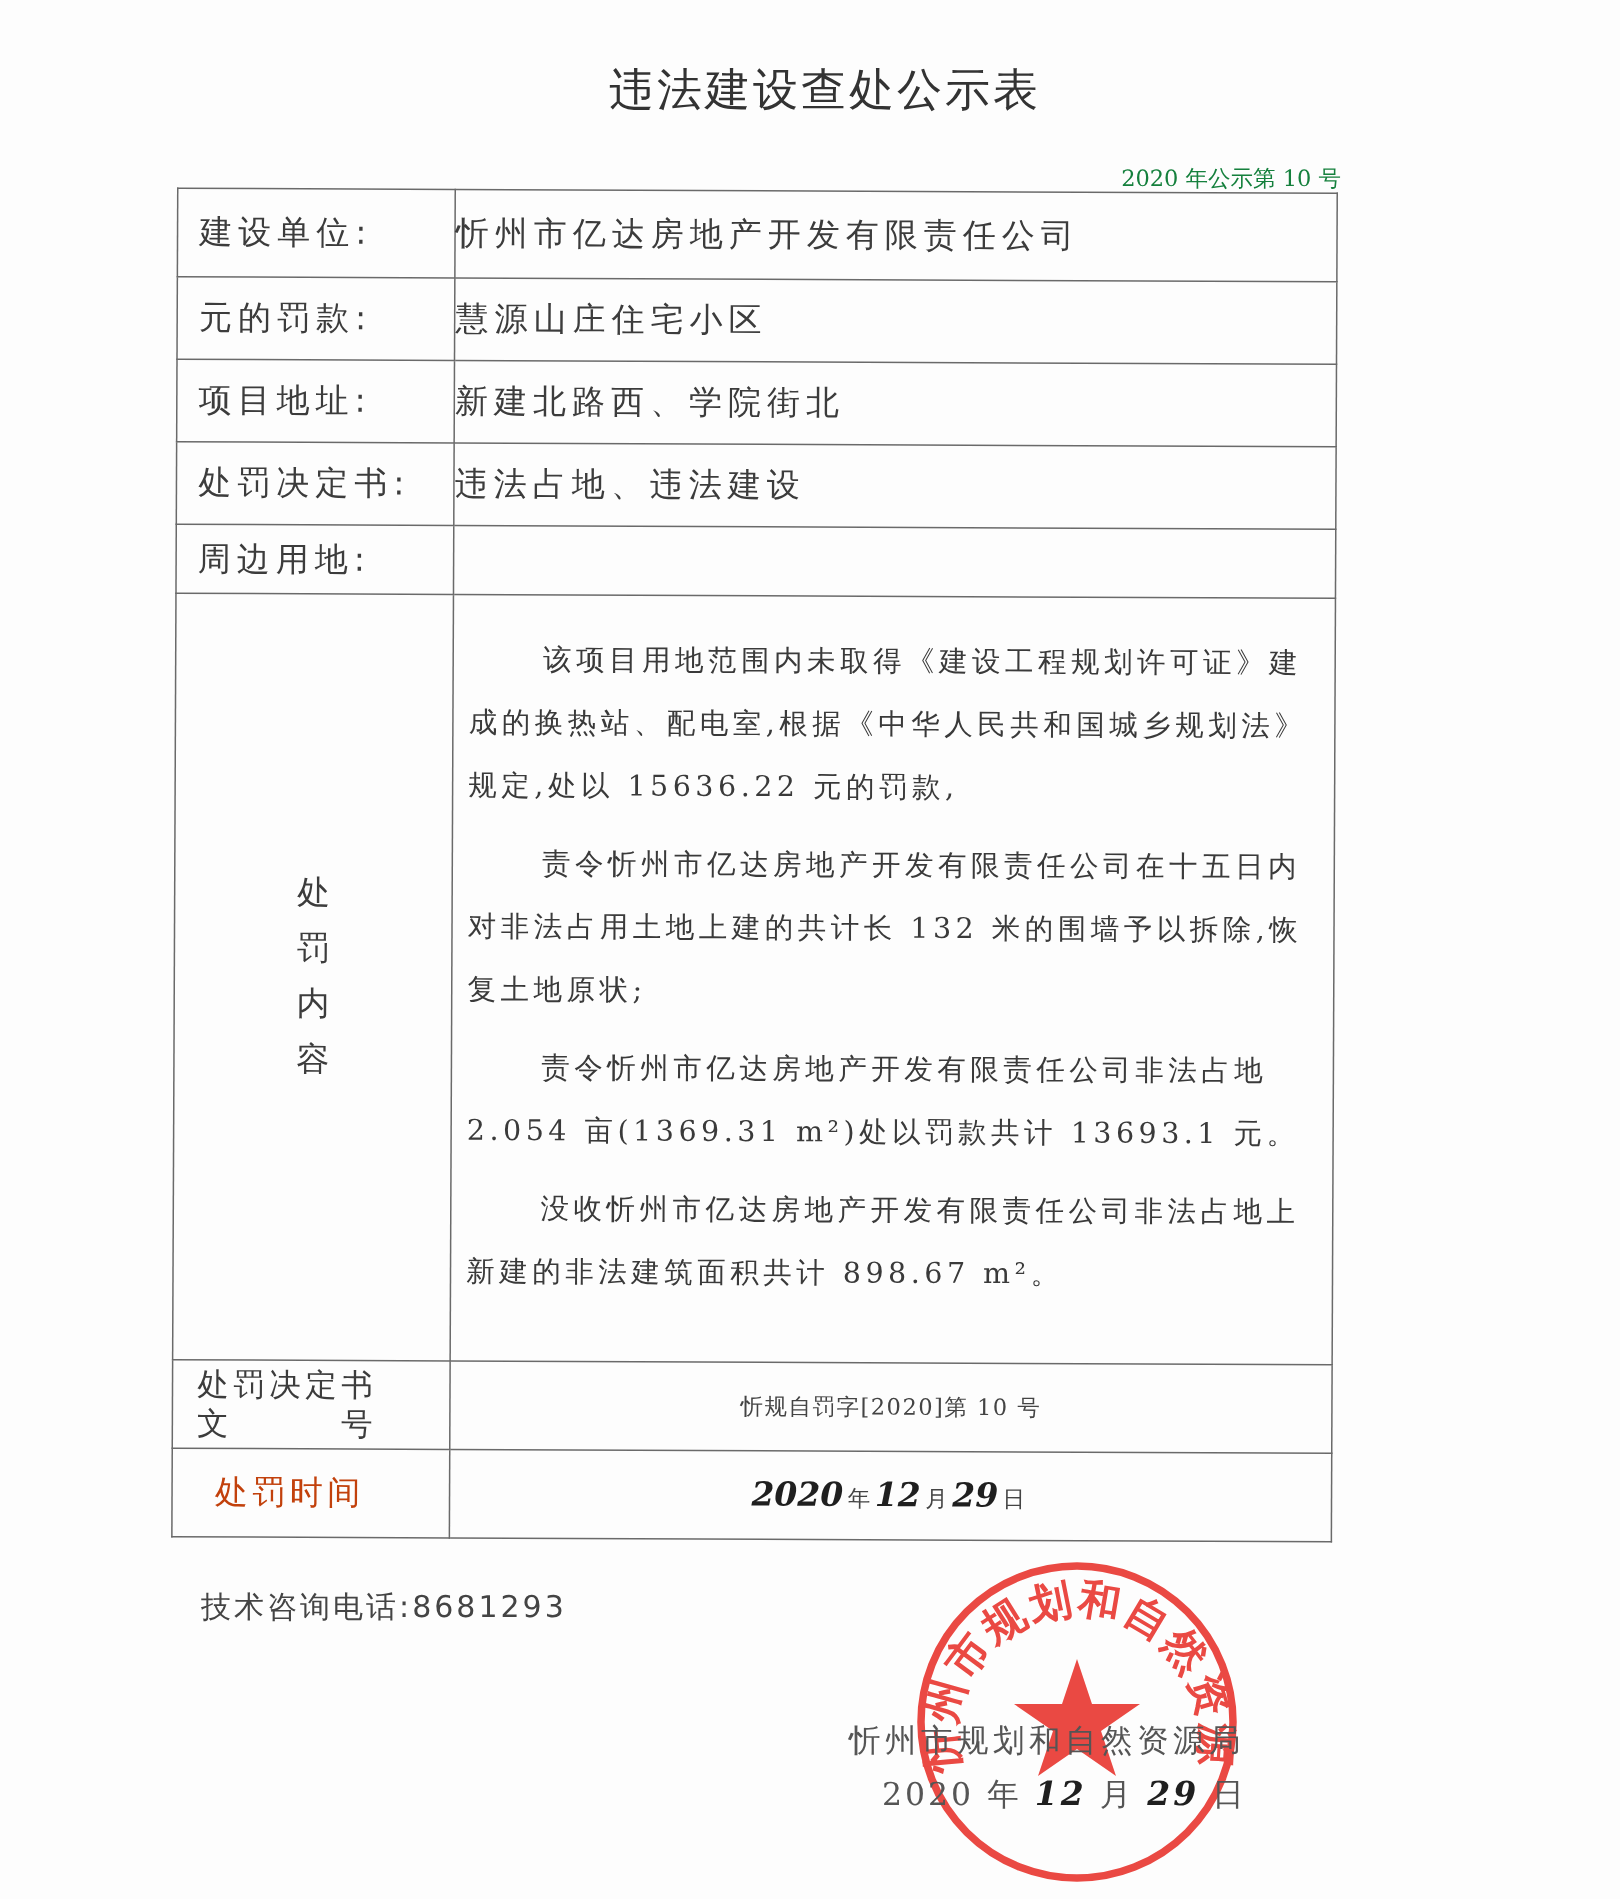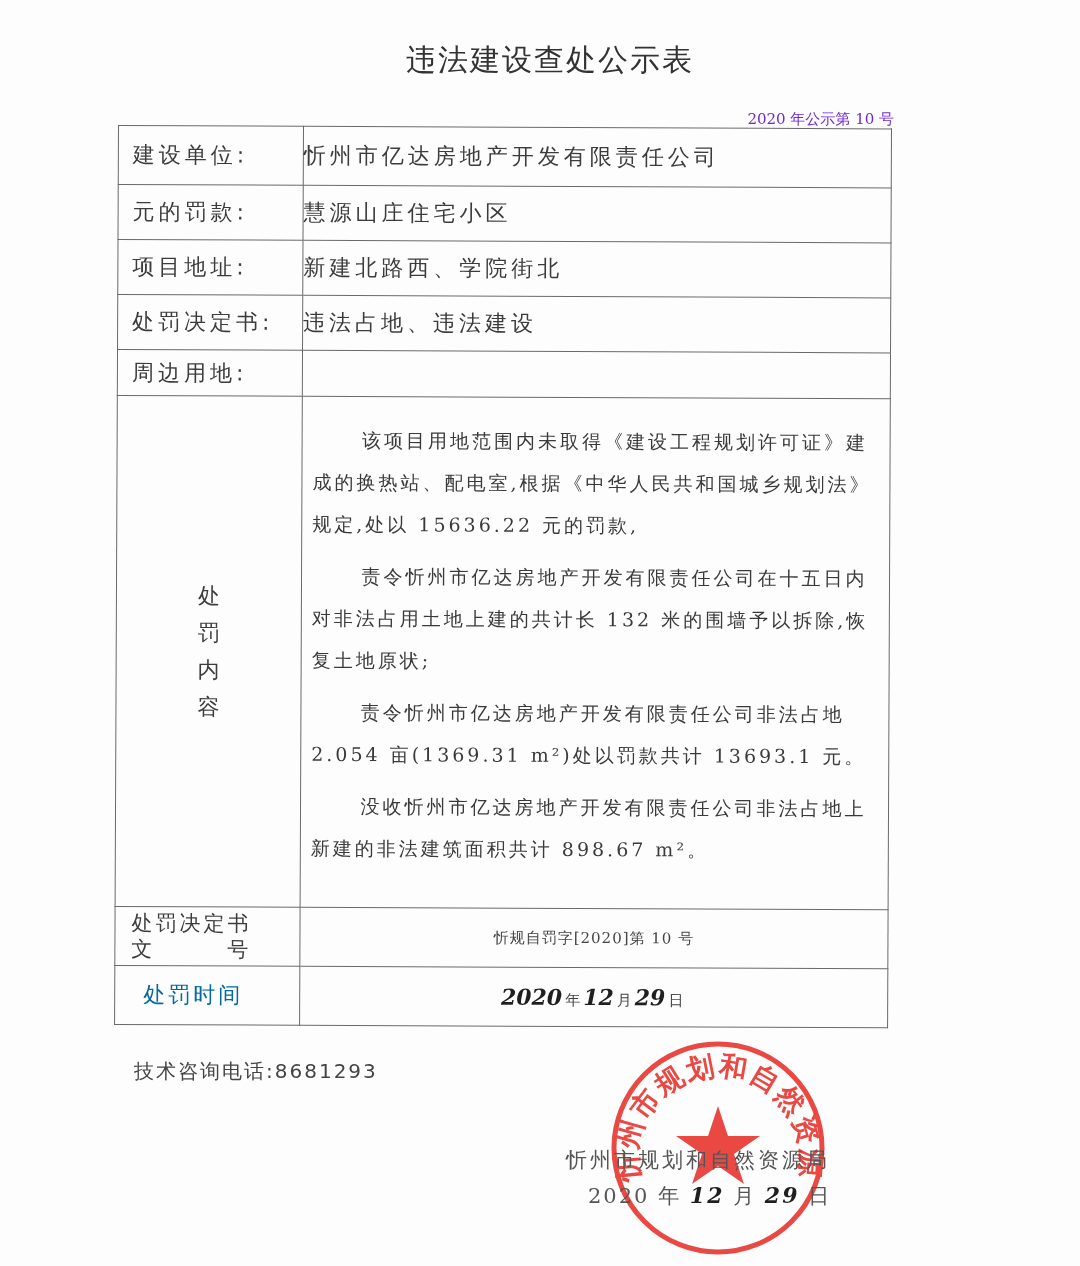--- a/index.html
+++ b/index.html
@@ -32,21 +32,21 @@
       letter-spacing: 2px;
       color: #333;
       font-family: "DejaVu Sans", "Liberation Sans", sans-serif;
       padding-left: 10px;
     }
     .doc-number {
       position: absolute;
       top: 110px;
       right: 186px;
       font-size: 15px;
-      color: #6d28d9;
+      color: #15803d;
     }
     table.main {
       position: absolute;
       left: 118px;
       top: 125px;
       width: 774px;
       border-collapse: collapse;
       transform: rotate(0.25deg);
       transform-origin: left top;
     }
@@ -112,21 +112,21 @@
     .two-line-row { display: flex; justify-content: space-between; width: 120px; letter-spacing: 3px; }
     td.decision-no {
       text-align: center;
       font-size: 15px;
       letter-spacing: 1px;
       color: #444;
     }
     td.label-time {
       font-size: 22px;
       font-family: Liberation Sans, sans-serif;
-      color: #0369a1;
+      color: #c2410c;
       padding-left: 28px !important;
       letter-spacing: 3px;
     }
     td.time-value {
       text-align: center;
       font-size: 18px;
       color: #333;
     }
     .handwrite {
       font-family: "DejaVu Serif", serif;

